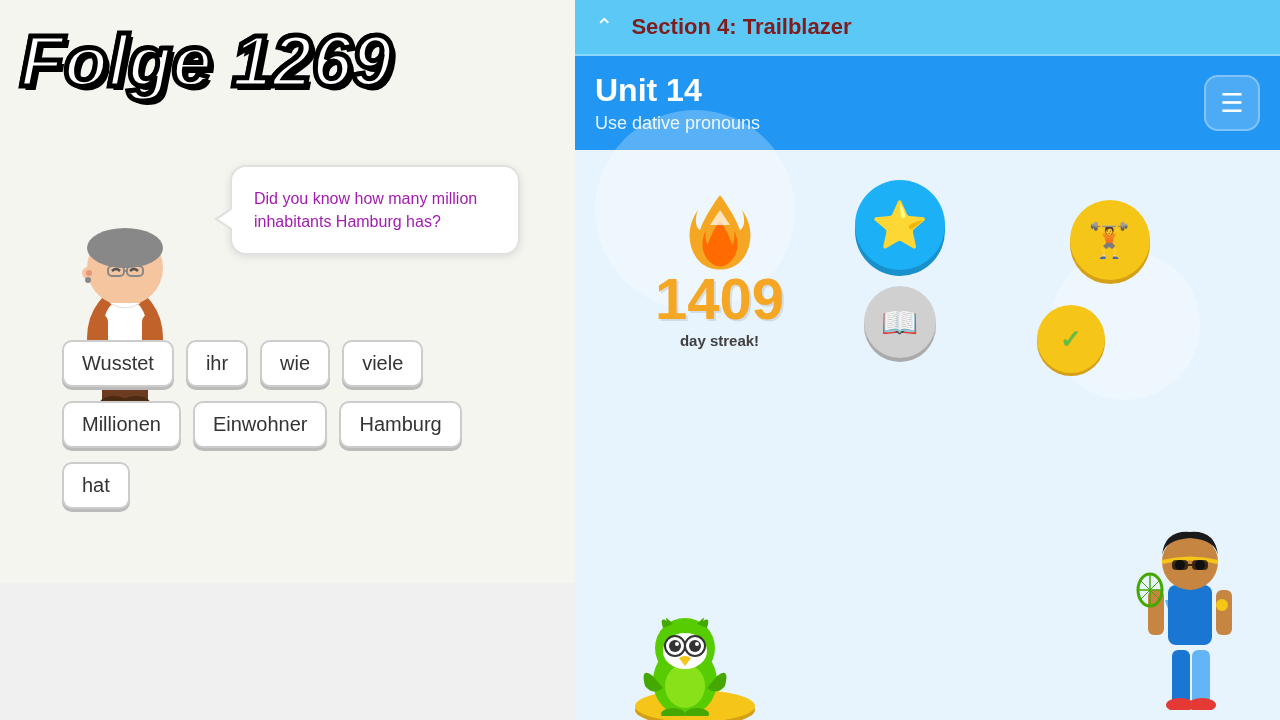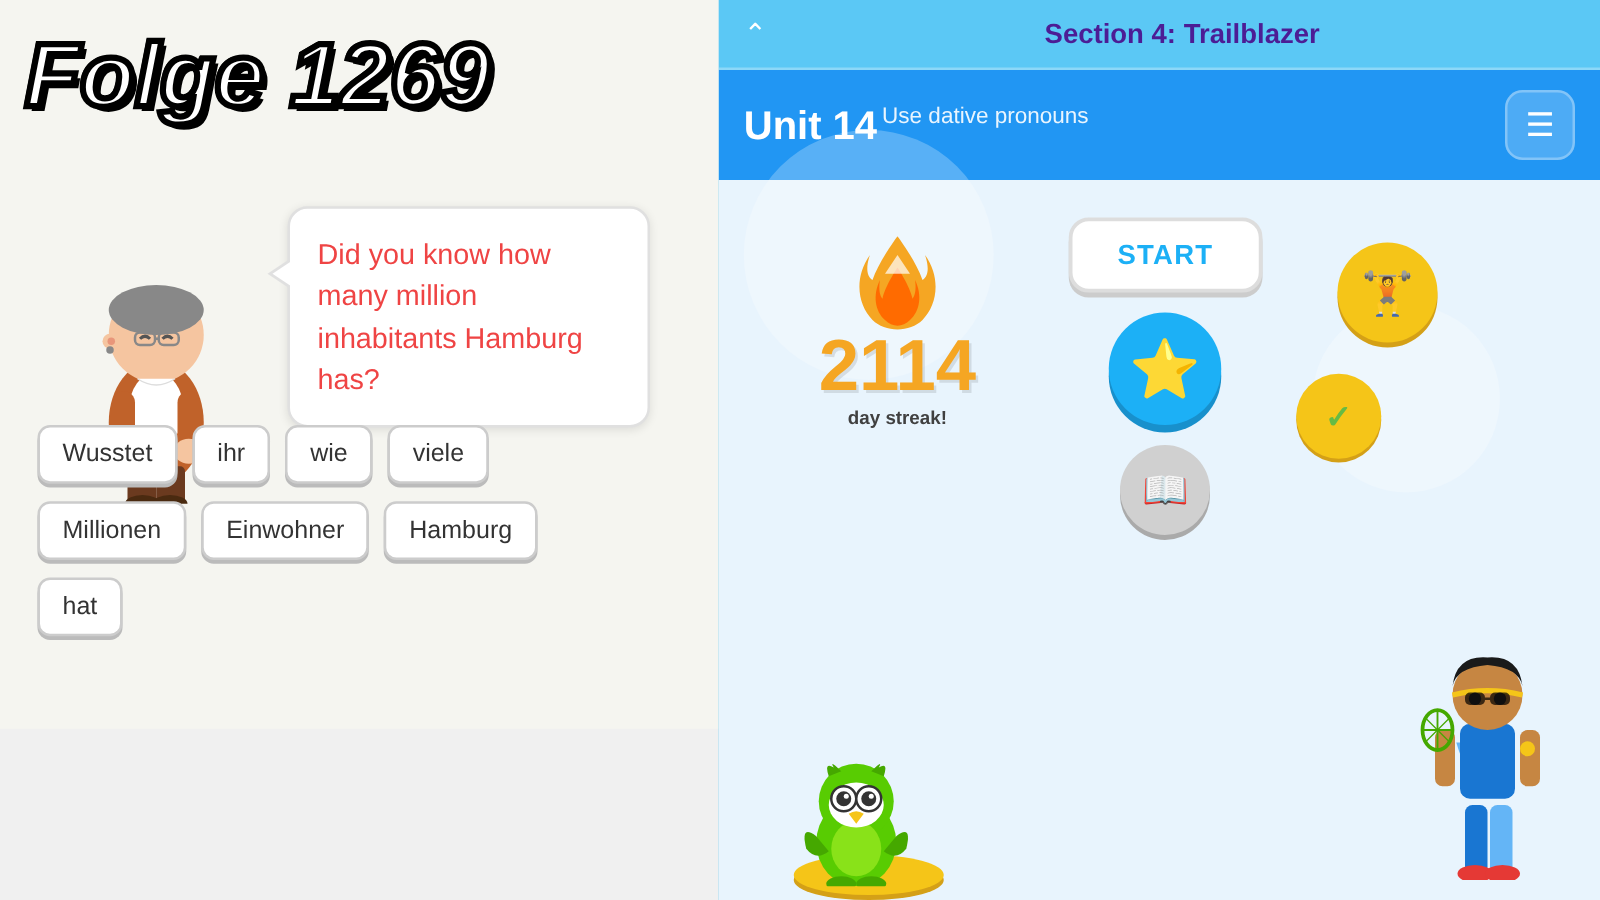--- a/index.html
+++ b/index.html
@@ -72,38 +72,39 @@
       position: absolute;
       left: -14px;
       top: 42px;
       width: 0;
       height: 0;
       border-top: 10px solid transparent;
       border-bottom: 10px solid transparent;
       border-right: 15px solid white;
     }
     .speech-bubble p {
-      font-size: 23px;
-      color: #ef4444;
+      font-size: 16px;
+      color: #a21caf;
       line-height: 1.45;
     }
 
     
     .word-tiles-area {
       position: absolute;
       bottom: 60px;
       left: 30px;
       right: 30px;
     }
 
     .tile-row {
       display: flex;
       gap: 12px;
       margin-bottom: 14px;
       flex-wrap: wrap;
+      margin-left: 32px;
     }
 
     .word-tile {
       background: white;
       border: 2px solid #ccc;
       border-radius: 10px;
       padding: 10px 18px;
       font-size: 20px;
       color: #333;
       cursor: pointer;
@@ -129,38 +130,38 @@
       align-items: center;
       gap: 18px;
       border-bottom: 2px solid rgba(255,255,255,0.3);
     }
     .chevron-up {
       color: white;
       font-size: 22px;
       cursor: pointer;
     }
     .header-title {
-      color: #4c1d95;
+      color: #7f1d1d;
       font-size: 22px;
       font-weight: 700;
       flex: 1;
-      text-align: center;
+      text-align: left;
     }
 
     
     .unit-bar {
       background: #2196f3;
       padding: 16px 20px;
       display: flex;
       align-items: center;
       justify-content: space-between;
     }
     .unit-info {
       display: flex;
-      flex-direction: row;
+      flex-direction: column;
       gap: 4px;
     }
     .unit-number {
       color: white;
       font-size: 32px;
       font-weight: 800;
     }
     .unit-desc {
       color: rgba(255,255,255,0.9);
       font-size: 18px;
@@ -444,34 +445,33 @@
     <div class="circle-deco" style="width:150px;height:150px;top:100px;right:80px;"></div>
 
     <div class="streak-section">
 
       <svg class="flame-icon" viewBox="0 0 80 90" xmlns="http://www.w3.org/2000/svg">
         <path d="M40 5 C40 5 55 25 60 40 C68 35 62 20 62 20 C75 38 72 60 60 72 C50 82 30 82 20 72 C8 60 5 38 18 20 C18 20 12 35 20 40 C25 25 40 5 40 5Z" fill="#f5a623"></path>
         <path d="M40 30 C40 30 50 45 52 55 C56 50 54 40 54 40 C60 52 58 65 50 72 C44 78 36 78 30 72 C22 65 20 52 26 40 C26 40 24 50 28 55 C30 45 40 30 40 30Z" fill="#ff6b00"></path>
 
         <polygon points="40,20 50,35 30,35" fill="white" opacity="0.7"></polygon>
       </svg>
-      <div class="streak-number">2114</div>
+      <div class="streak-number">1409</div>
       <div class="streak-label">day streak!</div>
     </div>
 
     <div class="coin-1">
       <span>🏋</span>
     </div>
 
     <div class="coin-2">
       <span style="font-size:26px;color:#6b4;font-weight:900;">✓</span>
     </div>
 
     <div class="start-area">
-      <button class="start-btn">START</button>
       <div class="star-btn">
         <span class="star-icon">⭐</span>
       </div>
       <div class="book-btn">
         <span class="book-icon">📖</span>
       </div>
     </div>
 
     <div class="platform"></div>
 

